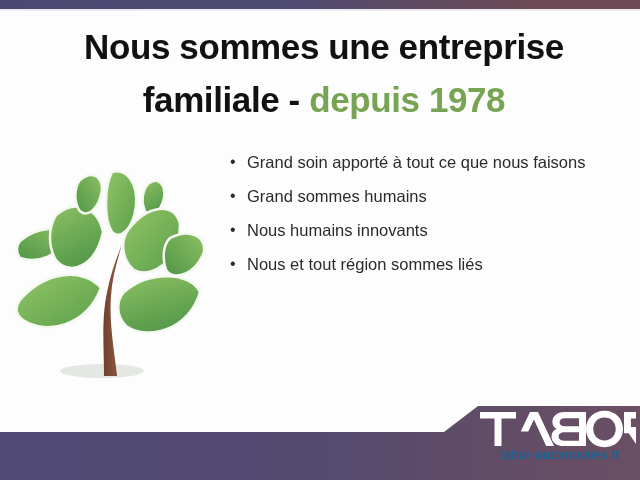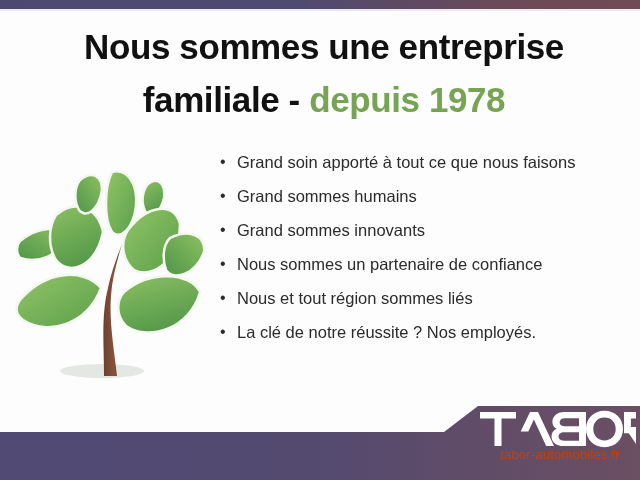--- a/index.html
+++ b/index.html
@@ -57,21 +57,21 @@
   .title-line.second {
     margin-top: 10px;
   }
   .title-accent {
     color: #77a453;
   }
 
   
   .bullets {
     position: absolute;
-    left: 220px;
+    left: 230px;
     top: 150px;
     width: 400px;
     margin: 0;
     padding: 0;
     list-style: none;
   }
   .bullets li {
     position: relative;
     padding-left: 17px;
     height: 34px;
@@ -128,21 +128,21 @@
   .logo-wrap svg {
     display: block;
   }
   .logo-tagline {
     position: absolute;
     left: 484px;
     top: 447px;
     width: 152px;
     text-align: center;
     font-size: 13px;
-    color: #c2410c;
+    color: #0369a1;
     letter-spacing: 0.2px;
     white-space: nowrap;
   }
 </style>
 </head>
 <body>
 
 <div id="slide">
 
   <div class="top-bar"></div>
@@ -199,24 +199,22 @@
         <path d="M162 98 C182 88 198 96 196 112 C188 134 166 142 158 130 C154 118 155 105 162 98 Z" fill="url(#lf2)" stroke="#f4f8f1" stroke-width="2.5"></path>
 
         <path d="M116 152 C142 130 182 132 192 152 C182 188 142 202 118 186 C108 176 108 161 116 152 Z" fill="url(#lf3)" stroke="#f4f8f1" stroke-width="2.5"></path>
       </g>
     </svg>
   </div>
 
   <ul class="bullets">
     <li>Grand soin apporté à tout ce que nous faisons</li>
     <li>Grand sommes humains</li>
-    <li>Grand sommes innovants</li>
-    <li>Nous sommes un partenaire de confiance</li>
+    <li>Nous humains innovants</li>
     <li>Nous et tout région sommes liés</li>
-    <li>La clé de notre réussite ? Nos employés.</li>
   </ul>
 
   <div class="footer">
     <svg width="640" height="80" viewBox="0 0 640 80" xmlns="http://www.w3.org/2000/svg" aria-hidden="true">
       <defs>
         <linearGradient id="ftg" x1="0" y1="0" x2="1" y2="0">
           <stop offset="0%" stop-color="#504a75"></stop>
           <stop offset="50%" stop-color="#544a70"></stop>
           <stop offset="72%" stop-color="#5f4c68"></stop>
           <stop offset="100%" stop-color="#6b4f63"></stop>

